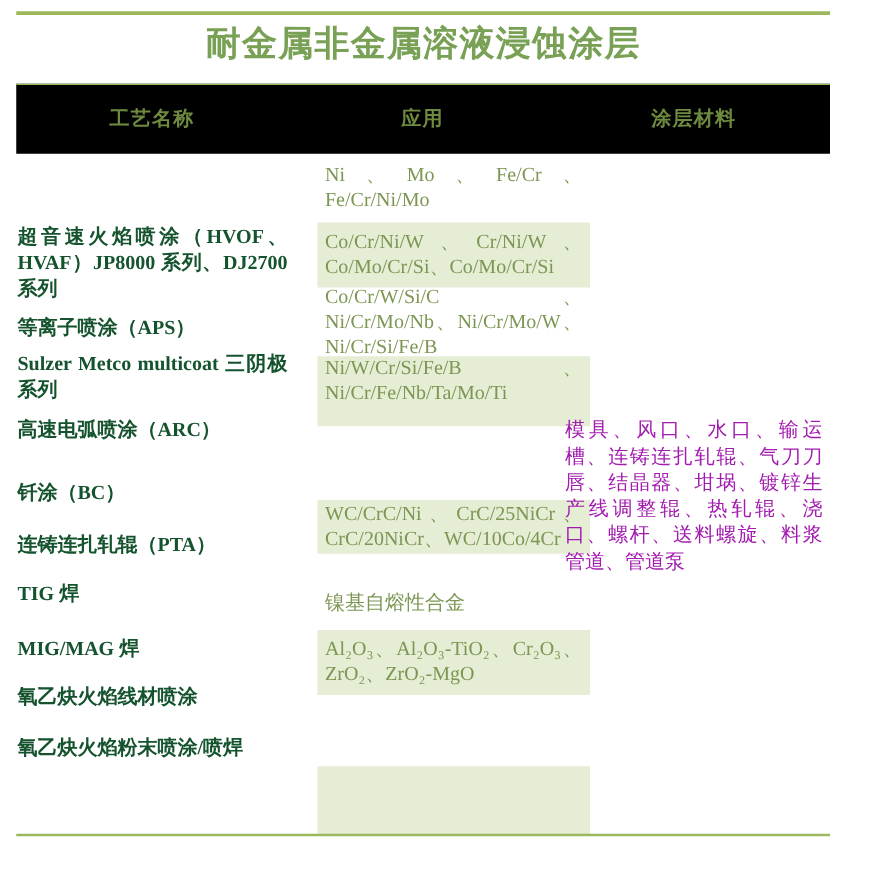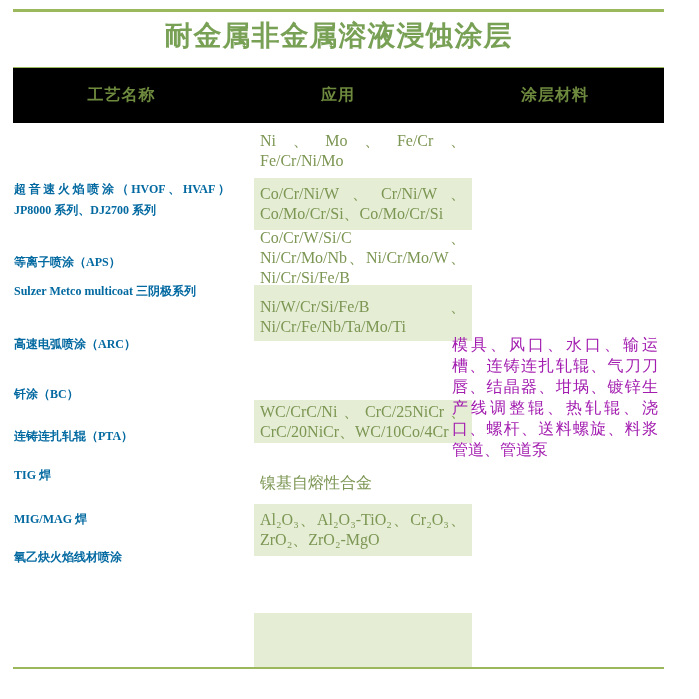--- a/index.html
+++ b/index.html
@@ -51,23 +51,23 @@
     color: #6e8a3e;
     letter-spacing: 1px;
   }
   .hc-1 { width: 217px; }
   .hc-2 { width: 218px; }
   .hc-3 { width: 216px; }
   .process-item {
     position: absolute;
     left: 14px;
     width: 216px;
-    font-size: 12px;
+    font-size: 16px;
     font-weight: bold;
-    color: #0369a1;
+    color: #14532d;
     line-height: 21px;
     text-align: justify;
   }
   .material-row {
     position: absolute;
     left: 230px;
     width: 218px;
     box-sizing: border-box;
     padding: 0 6px;
     display: flex;
@@ -107,31 +107,32 @@
 
   <div class="process-item" style="top:179px">超音速火焰喷涂（HVOF、HVAF）JP8000 系列、DJ2700 系列</div>
   <div class="process-item" style="top:252px">等离子喷涂（APS）</div>
   <div class="process-item" style="top:281px">Sulzer Metco multicoat 三阴极系列</div>
   <div class="process-item" style="top:334px">高速电弧喷涂（ARC）</div>
   <div class="process-item" style="top:384px">钎涂（BC）</div>
   <div class="process-item" style="top:426px">连铸连扎轧辊（PTA）</div>
   <div class="process-item" style="top:465px">TIG 焊</div>
   <div class="process-item" style="top:509px">MIG/MAG 焊</div>
   <div class="process-item" style="top:547px">氧乙炔火焰线材喷涂</div>
+  <div class="process-item" style="top:588px">氧乙炔火焰粉末喷涂/喷焊</div>
 
   <div class="material-row" style="top:123px;height:55px">
       <span>Ni、Mo、Fe/Cr、Fe/Cr/Ni/Mo</span>
     </div>
   <div class="material-row shaded" style="top:178px;height:52px">
       <span>Co/Cr/Ni/W、Cr/Ni/W、Co/Mo/Cr/Si、Co/Mo/Cr/Si</span>
     </div>
   <div class="material-row" style="top:230px;height:55px">
       <span>Co/Cr/W/Si/C、Ni/Cr/Mo/Nb、Ni/Cr/Mo/W、Ni/Cr/Si/Fe/B</span>
     </div>
-  <div class="material-row shaded" style="top:285px;height:56px;align-items:flex-start;padding-top:12px">
+  <div class="material-row shaded" style="top:285px;height:56px;align-items:flex-start;padding-top:0">
       <span>Ni/W/Cr/Si/Fe/B、Ni/Cr/Fe/Nb/Ta/Mo/Ti</span>
     </div>
   <div class="material-row shaded" style="top:400px;height:43px">
       <span>WC/CrC/Ni、CrC/25NiCr、CrC/20NiCr、WC/10Co/4Cr</span>
     </div>
   <div class="material-row" style="top:443px;height:79px">
       <span>镍基自熔性合金</span>
     </div>
   <div class="material-row shaded" style="top:504px;height:52px">
       <span>Al₂O₃、Al₂O₃-TiO₂、Cr₂O₃、ZrO₂、ZrO₂-MgO</span>

